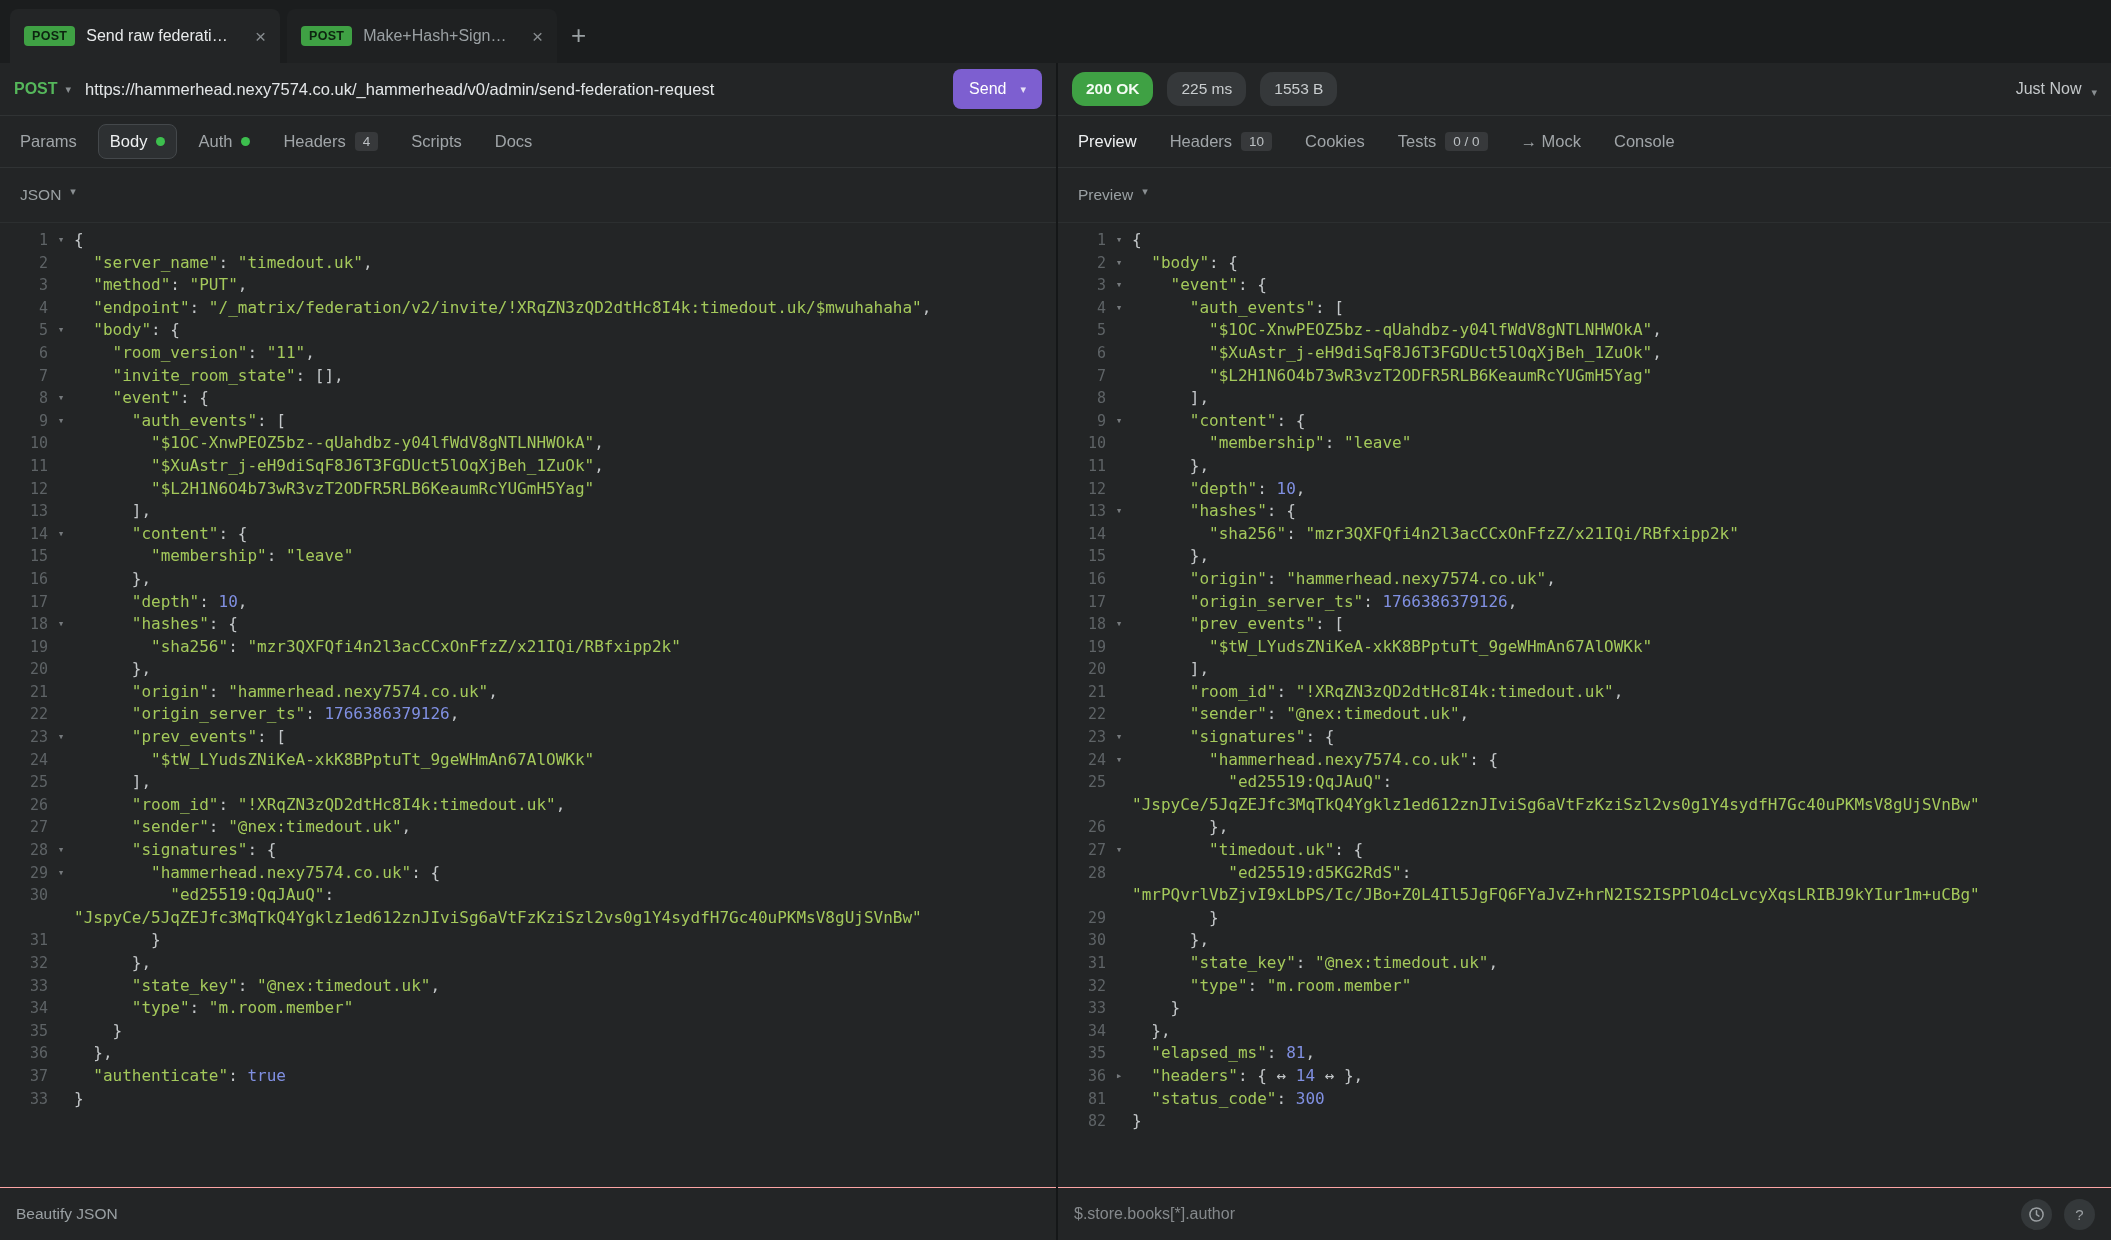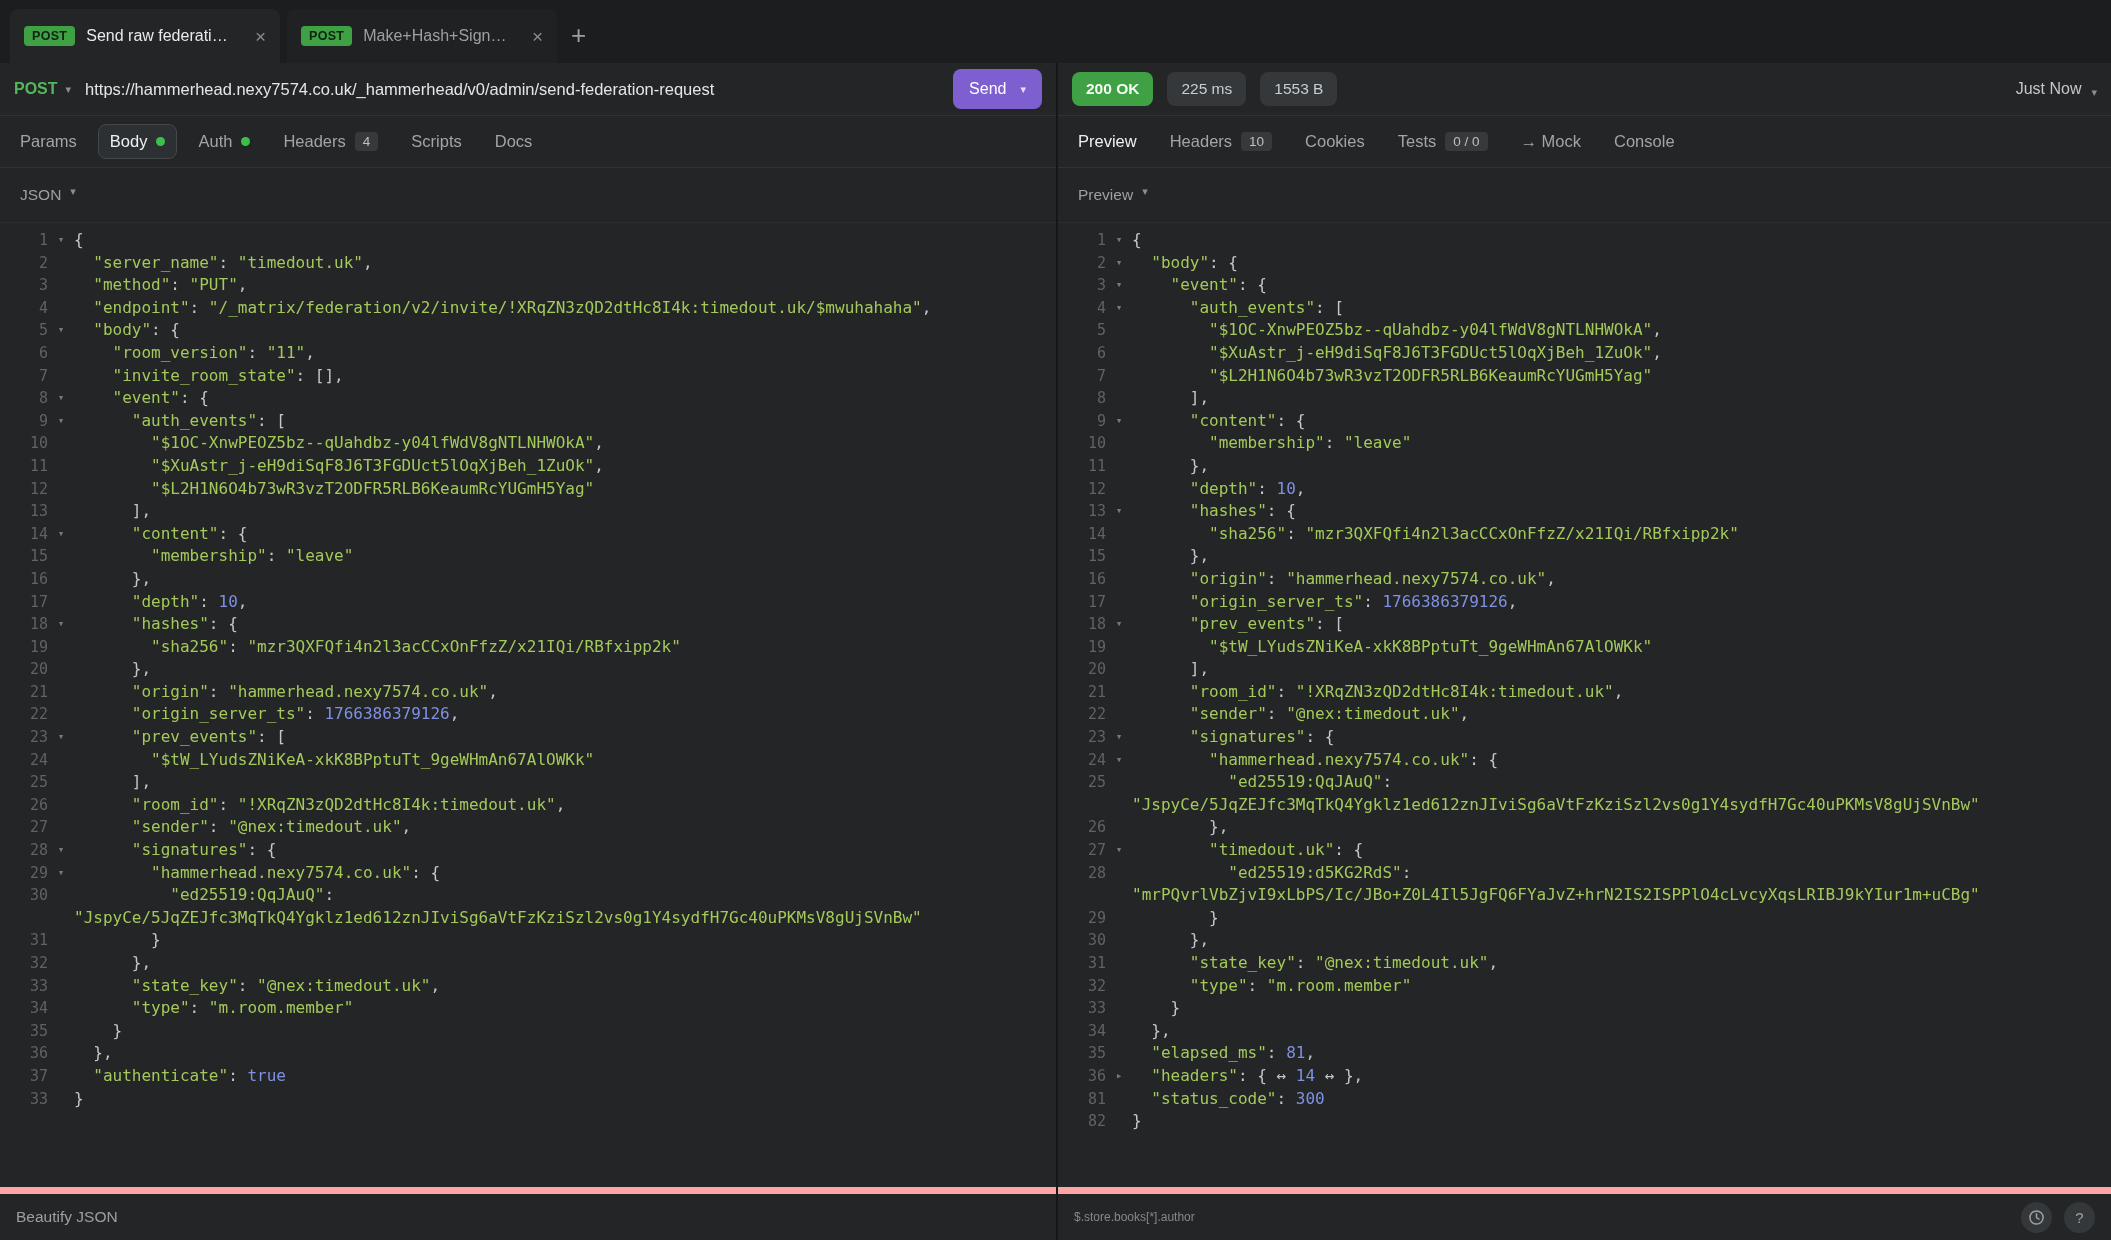--- a/index.html
+++ b/index.html
@@ -28,21 +28,21 @@
   
   .urlrow{height:53px;flex:none;display:flex;align-items:center;padding:0 14px;gap:14px;
     border-bottom:1px solid #303334}
   .method{display:flex;align-items:center;gap:8px;background:none;border:none;color:#55b75b;
     font-weight:700;font-size:16px;font-family:inherit}
   .caret{color:#8a8f92;font-size:11px;line-height:1}
   .url{flex:1;font-size:16.5px;color:#e3e6e8;white-space:nowrap;overflow:hidden}
   .send{display:flex;align-items:center;gap:14px;background:#7d5fd0;border:none;border-radius:8px;
     color:#fff;font-size:16px;height:40px;padding:13px 16px;font-family:inherit;flex:none}
   .send .caret{color:#e7e0f7}
-  .badge{background:#35383a;color:#c9cdcf;font-size:15.5px;padding:8px 14px;border-radius:8px;flex:none}
+  .badge{background:#35383a;color:#c9cdcf;font-size:15.5px;padding:8px 14px;border-radius:13px;flex:none}
   .badge.green{background:#3fa144;color:#f3fbf3;font-weight:700}
   .spacer{flex:1}
   .history{display:flex;align-items:flex-end;gap:10px;background:none;border:none;color:#c4c8ca;
     font-size:16px;font-family:inherit;flex:none}
 
   
   .navrow{height:52px;flex:none;display:flex;align-items:center;gap:9px;padding:0 8px;
     border-bottom:1px solid #303334}
   .navtab{display:flex;align-items:center;gap:9px;background:none;border:1px solid transparent;
     color:#a0a5a8;font-size:16.5px;padding:7px 11px;border-radius:8px;font-family:inherit}
@@ -61,23 +61,23 @@
     font-family:"DejaVu Sans Mono","Liberation Mono",monospace;font-size:16px;line-height:22.6px}
   .cl{display:flex}
   .ln{width:48px;text-align:right;color:#5e6366;flex:none;font-size:15px}
   .fold{width:26px;text-align:center;color:#75797c;flex:none;font-size:11px;line-height:22.6px}
   .code{flex:1;min-width:0;white-space:pre-wrap;overflow-wrap:break-word;padding-right:10px;color:#c3c7c9}
   .tok-s{color:#a4c95b}
   .tok-n{color:#8090e2}
 
   
   .bottombar{height:53px;flex:none;display:flex;align-items:center;padding:0 16px;gap:12px;
-    border-top:7px solid #fca5a5}
+    border-top:1px solid #fca5a5}
   .linkbtn{background:none;border:none;color:#9aa0a3;font-size:15.5px;font-family:inherit}
-  .filter{flex:1;background:transparent;border:none;outline:none;color:#c6cacc;font-size:12px;font-family:inherit}
+  .filter{flex:1;background:transparent;border:none;outline:none;color:#c6cacc;font-size:16px;font-family:inherit}
   .filter::placeholder{color:#85898c}
   .iconbtn{width:31px;height:31px;border-radius:50%;background:#34383a;border:none;color:#9ba0a3;
     font-size:15px;display:flex;align-items:center;justify-content:center;font-family:inherit;flex:none}
 </style>
 </head>
 <body>
 
 <div class="app">
 
   <header class="tabstrip">

